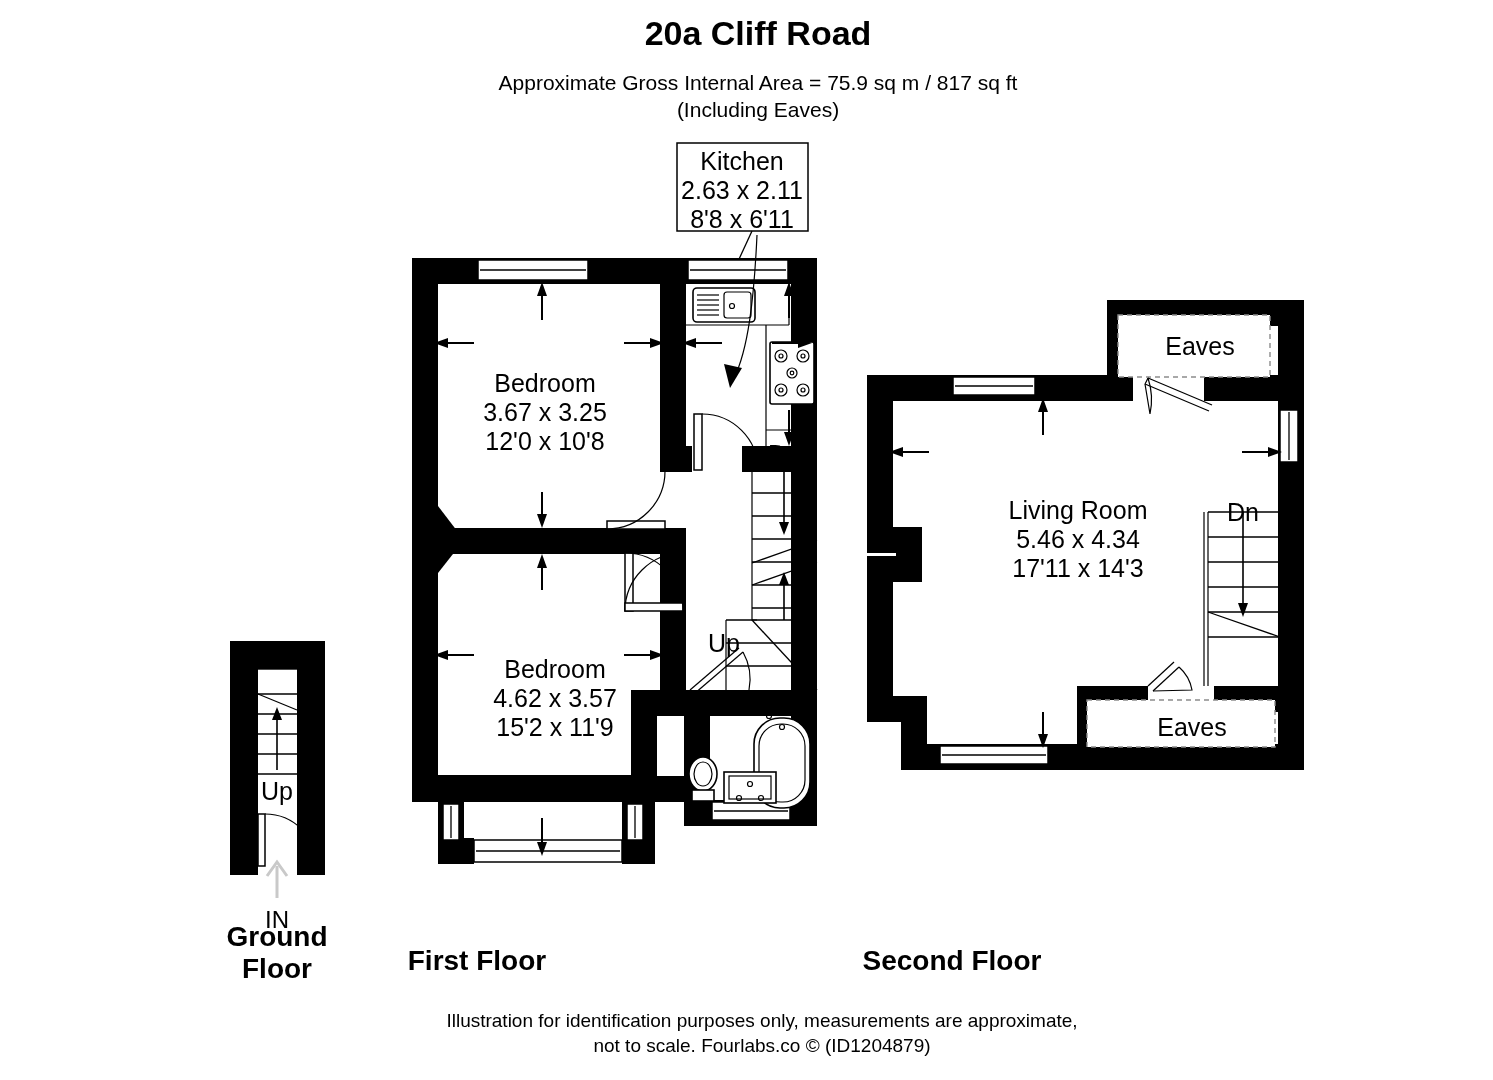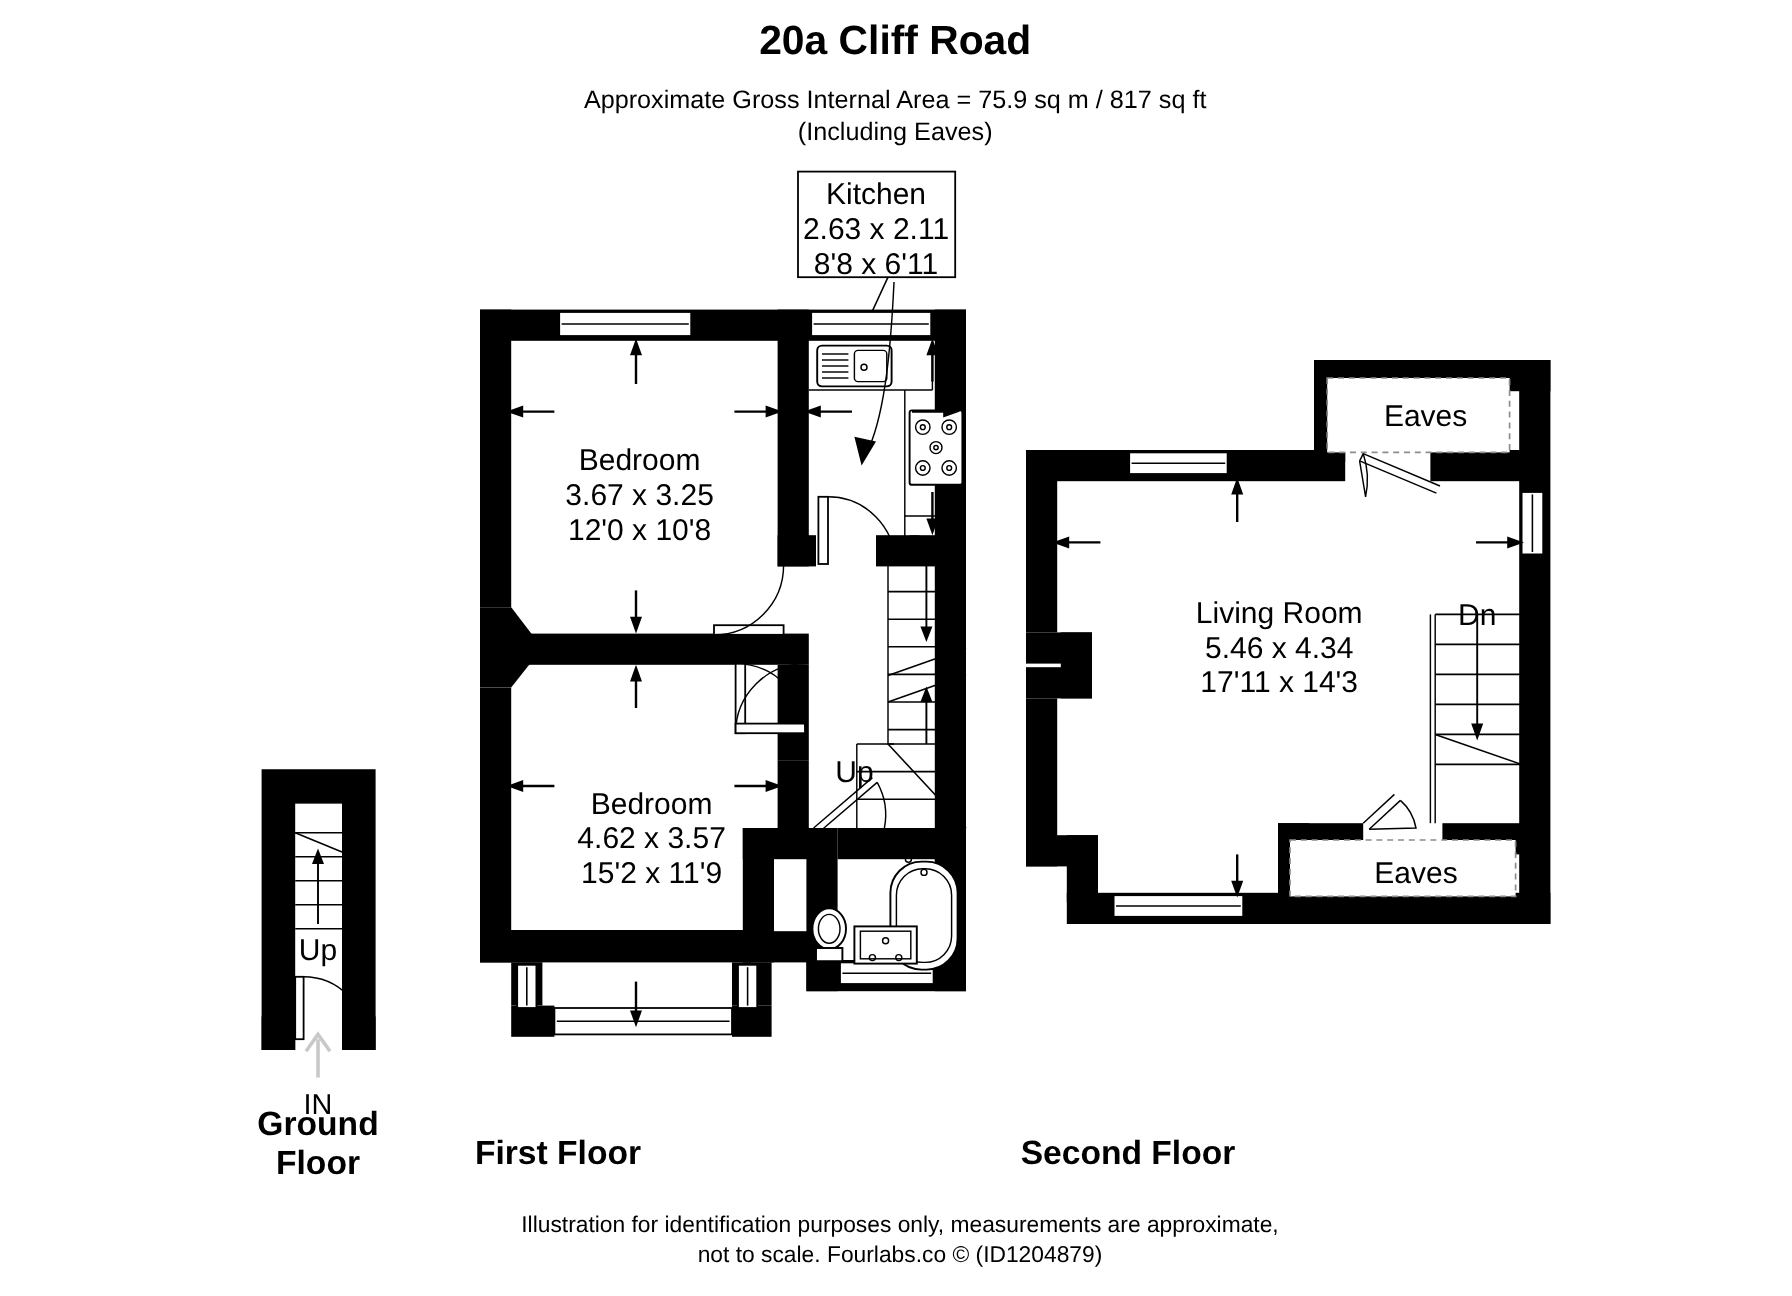--- a/index.html
+++ b/index.html
@@ -10,21 +10,21 @@
   body {
     width: 1493px;
     height: 1080px;
     font-family: "Liberation Sans", sans-serif;
     color: #000000;
     position: relative;
     overflow: hidden;
   }
   #floorplan-root {
     position: absolute;
-    left: 0; top: 0;
+    left: 12px; top: 0;
     width: 1184px;
     height: 1080px;
   }
   svg.plan {
     display: block;
     width: 1493px;
     height: 1080px;
   }
   .wall { fill: #000000; stroke: none; }
   .thinline { fill: none; stroke: #000000; stroke-width: 1.6; }

